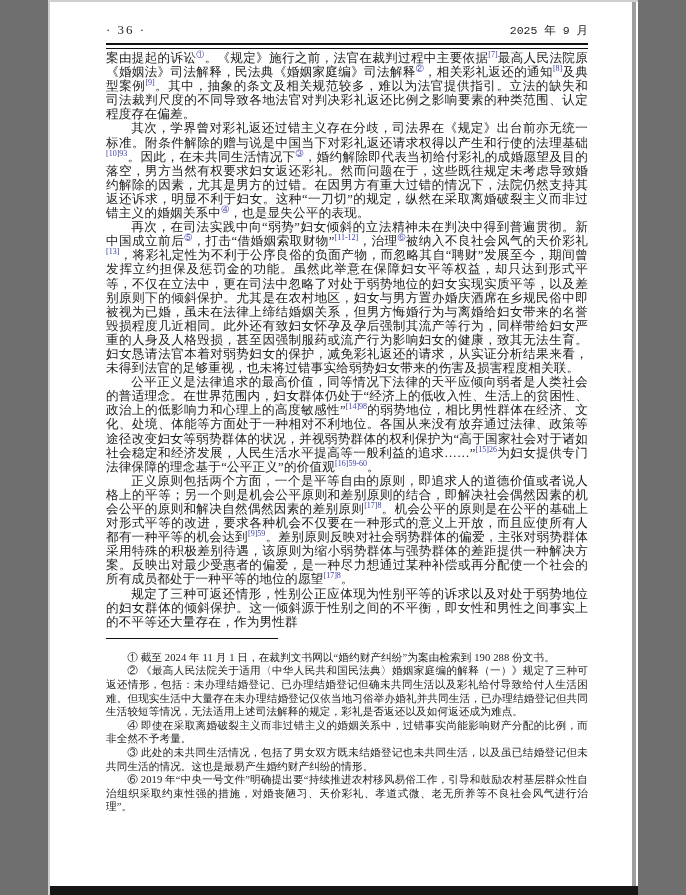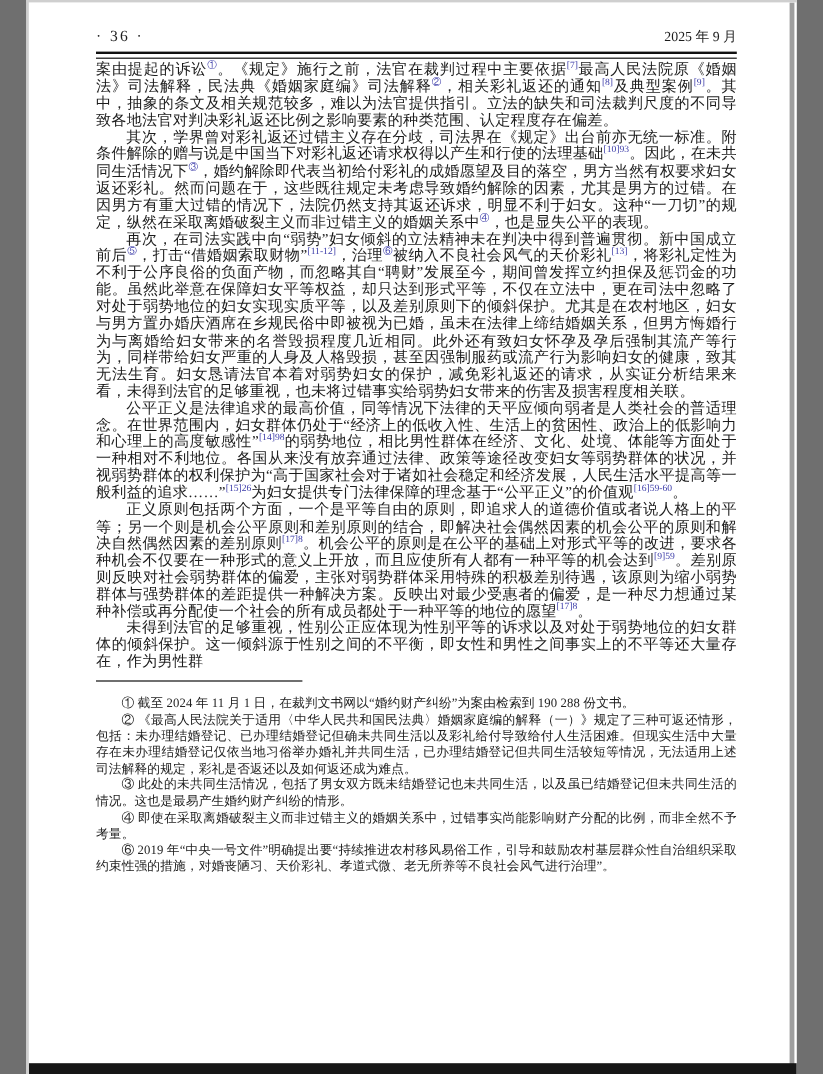--- a/index.html
+++ b/index.html
@@ -1,37 +1,37 @@
 <!DOCTYPE html>
 <html lang="zh"><head>
 <meta charset="utf-8">
 <style>
   html,body { margin:0; padding:0; background:#6f6f6f; }
   .page {
     position:relative;
-    width:642px; height:895px;
+    width:590px; height:895px;
     margin:0 auto;
     background:#ffffff;
     font-family:"Liberation Serif","DejaVu Serif",serif;
     color:#1c1c1c;
     overflow:hidden;
     box-sizing:border-box;
     border-top:2px solid #cfcfcf;
     border-left:2px solid #cfcfcf;
   }
   .content { padding:20px 50px 0 56px; }
 
   
   .header {
     display:flex; align-items:baseline; justify-content:space-between;
     font-size:12px;
   }
   .page-number { font-size:13px; letter-spacing:2px; }
   .journal-title { font-size:11.5px; letter-spacing:4.5px; }
-  .issue-date { font-size:11.5px; }
+  .issue-date { font-size:11.5px;font-family:Liberation Mono, monospace; }
   .header-rule {
     margin-top:5px; height:3px;
     border-top:2px solid #111; border-bottom:1px solid #111;
   }
 
   
   .body-text { margin-top:2px; text-align:justify; }
   .para {
     margin:0; font-size:12.6px; line-height:14.1px;
     text-indent:2em; letter-spacing:0.2px;
@@ -75,30 +75,30 @@
       <span class="issue-date">2025 年 9 月</span>
     </div>
     <div class="header-rule"></div>
 
     <div class="body-text">
         <p class="para no-indent">案由提起的诉讼<sup class="ref">①</sup>。《规定》施行之前，法官在裁判过程中主要依据<sup class="ref">[7]</sup>最高人民法院原《婚姻法》司法解释，民法典《婚姻家庭编》司法解释<sup class="ref">②</sup>，相关彩礼返还的通知<sup class="ref">[8]</sup>及典型案例<sup class="ref">[9]</sup>。其中，抽象的条文及相关规范较多，难以为法官提供指引。立法的缺失和司法裁判尺度的不同导致各地法官对判决彩礼返还比例之影响要素的种类范围、认定程度存在偏差。</p>
         <p class="para">其次，学界曾对彩礼返还过错主义存在分歧，司法界在《规定》出台前亦无统一标准。附条件解除的赠与说是中国当下对彩礼返还请求权得以产生和行使的法理基础<sup class="ref">[10]93</sup>。因此，在未共同生活情况下<sup class="ref">③</sup>，婚约解除即代表当初给付彩礼的成婚愿望及目的落空，男方当然有权要求妇女返还彩礼。然而问题在于，这些既往规定未考虑导致婚约解除的因素，尤其是男方的过错。在因男方有重大过错的情况下，法院仍然支持其返还诉求，明显不利于妇女。这种“一刀切”的规定，纵然在采取离婚破裂主义而非过错主义的婚姻关系中<sup class="ref">④</sup>，也是显失公平的表现。</p>
         <p class="para">再次，在司法实践中向“弱势”妇女倾斜的立法精神未在判决中得到普遍贯彻。新中国成立前后<sup class="ref">⑤</sup>，打击“借婚姻索取财物”<sup class="ref">[11-12]</sup>，治理<sup class="ref">⑥</sup>被纳入不良社会风气的天价彩礼<sup class="ref">[13]</sup>，将彩礼定性为不利于公序良俗的负面产物，而忽略其自“聘财”发展至今，期间曾发挥立约担保及惩罚金的功能。虽然此举意在保障妇女平等权益，却只达到形式平等，不仅在立法中，更在司法中忽略了对处于弱势地位的妇女实现实质平等，以及差别原则下的倾斜保护。尤其是在农村地区，妇女与男方置办婚庆酒席在乡规民俗中即被视为已婚，虽未在法律上缔结婚姻关系，但男方悔婚行为与离婚给妇女带来的名誉毁损程度几近相同。此外还有致妇女怀孕及孕后强制其流产等行为，同样带给妇女严重的人身及人格毁损，甚至因强制服药或流产行为影响妇女的健康，致其无法生育。妇女恳请法官本着对弱势妇女的保护，减免彩礼返还的请求，从实证分析结果来看，未得到法官的足够重视，也未将过错事实给弱势妇女带来的伤害及损害程度相关联。</p>
         <p class="para">公平正义是法律追求的最高价值，同等情况下法律的天平应倾向弱者是人类社会的普适理念。在世界范围内，妇女群体仍处于“经济上的低收入性、生活上的贫困性、政治上的低影响力和心理上的高度敏感性”<sup class="ref">[14]98</sup>的弱势地位，相比男性群体在经济、文化、处境、体能等方面处于一种相对不利地位。各国从来没有放弃通过法律、政策等途径改变妇女等弱势群体的状况，并视弱势群体的权利保护为“高于国家社会对于诸如社会稳定和经济发展，人民生活水平提高等一般利益的追求……”<sup class="ref">[15]26</sup>为妇女提供专门法律保障的理念基于“公平正义”的价值观<sup class="ref">[16]59-60</sup>。</p>
         <p class="para">正义原则包括两个方面，一个是平等自由的原则，即追求人的道德价值或者说人格上的平等；另一个则是机会公平原则和差别原则的结合，即解决社会偶然因素的机会公平的原则和解决自然偶然因素的差别原则<sup class="ref">[17]8</sup>。机会公平的原则是在公平的基础上对形式平等的改进，要求各种机会不仅要在一种形式的意义上开放，而且应使所有人都有一种平等的机会达到<sup class="ref">[9]59</sup>。差别原则反映对社会弱势群体的偏爱，主张对弱势群体采用特殊的积极差别待遇，该原则为缩小弱势群体与强势群体的差距提供一种解决方案。反映出对最少受惠者的偏爱，是一种尽力想通过某种补偿或再分配使一个社会的所有成员都处于一种平等的地位的愿望<sup class="ref">[17]8</sup>。</p>
-        <p class="para">未得到法官的足够重视，性别公正应体现为性别平等的诉求以及对处于弱势地位的妇女群体的倾斜保护。这一倾斜源于性别之间的不平衡，即女性和男性之间事实上的不平等还大量存在，作为男性群</p>
+        <p class="para">规定了三种可返还情形，性别公正应体现为性别平等的诉求以及对处于弱势地位的妇女群体的倾斜保护。这一倾斜源于性别之间的不平衡，即女性和男性之间事实上的不平等还大量存在，作为男性群</p>
       </div>
 
     <hr class="footnote-separator">
 
     <div class="footnote-list">
         <p class="footnote">① 截至 2024 年 11 月 1 日，在裁判文书网以“婚约财产纠纷”为案由检索到 190 288 份文书。</p>
         <p class="footnote">② 《最高人民法院关于适用〈中华人民共和国民法典〉婚姻家庭编的解释（一）》规定了三种可返还情形，包括：未办理结婚登记、已办理结婚登记但确未共同生活以及彩礼给付导致给付人生活困难。但现实生活中大量存在未办理结婚登记仅依当地习俗举办婚礼并共同生活，已办理结婚登记但共同生活较短等情况，无法适用上述司法解释的规定，彩礼是否返还以及如何返还成为难点。</p>
+        <p class="footnote">④ 即使在采取离婚破裂主义而非过错主义的婚姻关系中，过错事实尚能影响财产分配的比例，而非全然不予考量。</p>
         <p class="footnote">③ 此处的未共同生活情况，包括了男女双方既未结婚登记也未共同生活，以及虽已结婚登记但未共同生活的情况。这也是最易产生婚约财产纠纷的情形。</p>
-        <p class="footnote">④ 即使在采取离婚破裂主义而非过错主义的婚姻关系中，过错事实尚能影响财产分配的比例，而非全然不予考量。</p>
         <p class="footnote">⑥ 2019 年“中央一号文件”明确提出要“持续推进农村移风易俗工作，引导和鼓励农村基层群众性自治组织采取约束性强的措施，对婚丧陋习、天价彩礼、孝道式微、老无所养等不良社会风气进行治理”。</p>
       </div>
 
   </div>
 
   <div class="edge-right"></div>
   <div class="edge-bottom"></div>
 </div>
 
 </body></html>

